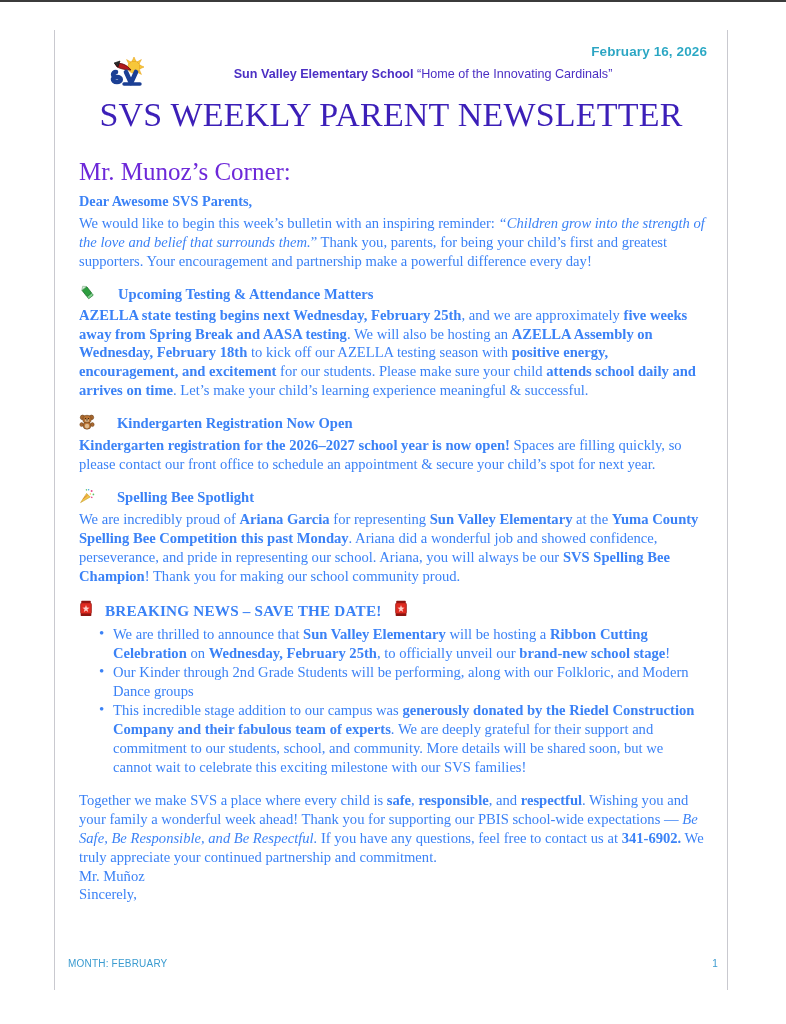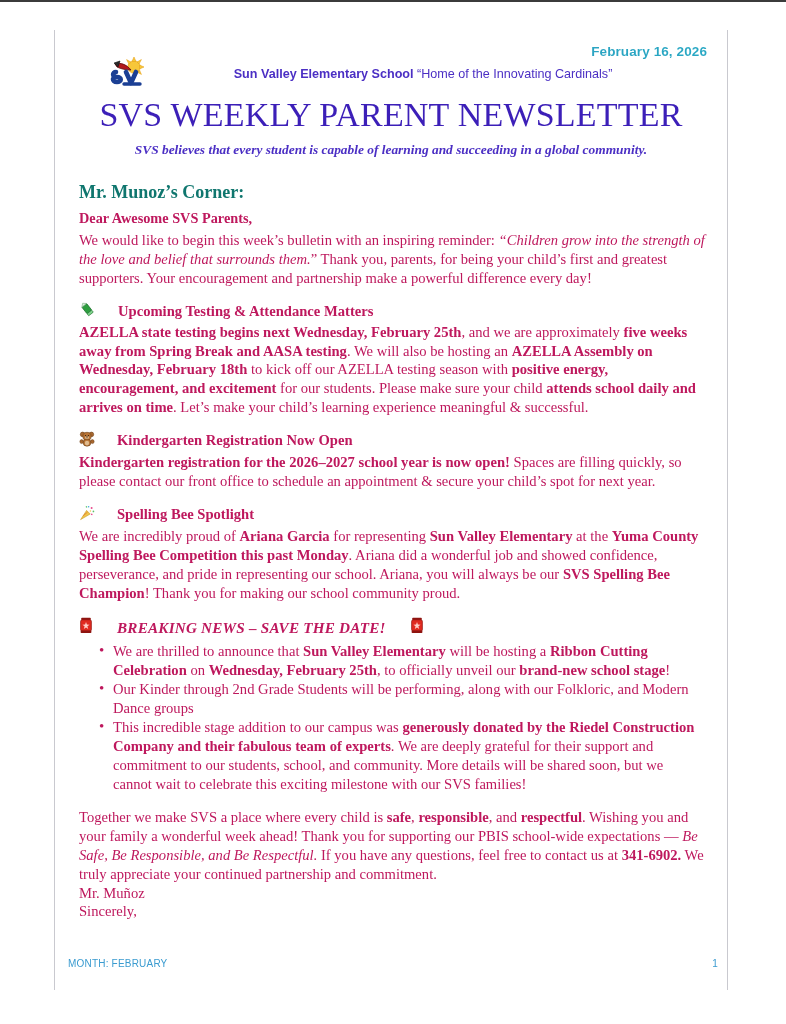--- a/index.html
+++ b/index.html
@@ -96,29 +96,29 @@
     font-style: italic;
     font-weight: bold;
     font-size: 13.4px;
     color: #4b2fc4;
     margin: 8px 0 0 0;
   }
 
   
   .corner-heading {
     font-family: "Liberation Serif", serif;
-    font-weight: bold;
-    font-size: 18px;
-    color: #0f766e;
+    font-weight: normal;
+    font-size: 25px;
+    color: #6d28d9;
     margin: 24px 0 6px 10px;
   }
   .body-col {
     padding: 0 8px 0 10px;
     font-size: 14.6px;
-    color: #be185d;
+    color: #3b82f6;
     line-height: 1.30;
     text-align: left;
   }
   .salutation {
     font-weight: bold;
     font-size: 14.3px;
     margin-bottom: 3px;
   }
   p.para { margin: 0 0 0 0; }
   .gap { height: 14px; }
@@ -133,23 +133,22 @@
     align-items: flex-start;
     gap: 22px;
   }
   .sec-heading .htext { display: inline; }
   .breaking-heading {
     font-weight: bold;
     font-size: 15.2px;
     letter-spacing: 0.2px;
     display: flex;
     align-items: center;
-    gap: 24px;
+    gap: 12px;
     margin-bottom: 3px;
-    font-style: italic;
   }
 
   ul.bullets {
     margin: 0;
     padding-left: 20px;
     list-style: none;
   }
   ul.bullets li {
     position: relative;
     padding-left: 14px;
@@ -219,21 +218,20 @@
               <path d="M17 28 L33 28" stroke="#1b3f94" stroke-width="3.4" stroke-linecap="round"></path>
             </g>
           </svg>
         </span>
         <div class="school-line">
           <span class="bold">Sun Valley Elementary School</span><span>&nbsp;</span><span class="motto">“Home of the Innovating Cardinals”</span>
         </div>
       </div>
 
       <h1 class="main-title">SVS WEEKLY PARENT NEWSLETTER</h1>
-      <div class="tagline">SVS believes that every student is capable of learning and succeeding in a global community.</div>
     </div>
 
     <div class="corner-heading">Mr. Munoz’s Corner:</div>
 
     <div class="body-col">
 
       <div class="salutation">Dear Awesome SVS Parents,</div>
 
       <p class="para">
         <span>We would like to begin this week’s bulletin with an inspiring reminder: </span><i>“Children grow into the strength of the love and belief that surrounds them.</i><span>”</span><span> Thank you, parents, for being your child’s first and greatest supporters. Your encouragement and partnership make a powerful difference every day!</span>

